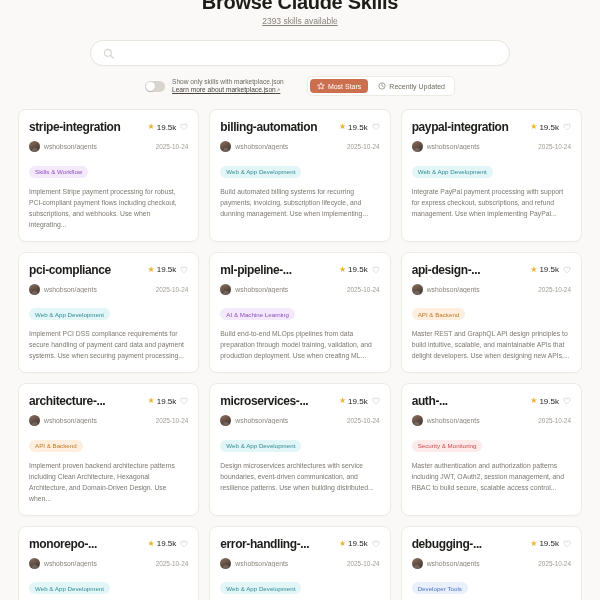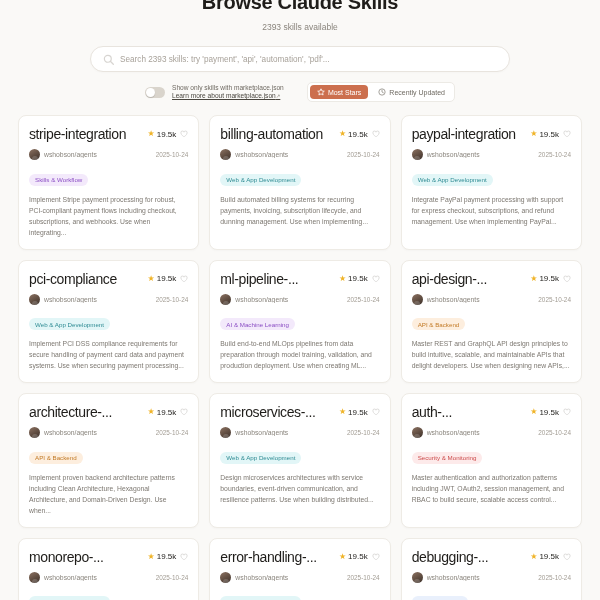--- a/index.html
+++ b/index.html
@@ -19,21 +19,22 @@
     font-size: 20px;
     font-weight: bold;
     color: #1f1d1a;
     letter-spacing: -0.3px;
     line-height: 12px;
     margin-top: -4px;
   }
   .subtitle {
     font-size: 8.5px;
     color: #8a857d;
-    margin-top: 14px;
+    margin-top: 8px;
+    text-decoration: underline;
   }
 
   
   .search-wrap {
     margin: 14px auto 0;
     width: 420px;
     height: 26px;
     background: #ffffff;
     border: 1px solid #e8e4de;
     border-radius: 13px;
@@ -120,22 +121,22 @@
     padding: 10px 10px 11px;
     box-shadow: 0 1px 2px rgba(0,0,0,0.025);
     min-height: 112px;
     position: relative;
   }
   .card-top {
     display: flex; align-items: center; gap: 4px;
     margin-bottom: 7px;
   }
   .card-name {
-    font-size: 14px;
-    font-weight: normal;
+    font-size: 12px;
+    font-weight: bold;
     color: #1f1d1a;
     letter-spacing: -0.4px;
     flex: 1 1 auto;
     white-space: nowrap;
     overflow: hidden;
   }
   .stars { display: flex; align-items: center; gap: 2px; flex: 0 0 auto; }
   .star-glyph { color: #f0b429; font-size: 8px; line-height: 1; }
   .star-count { font-size: 8px; font-weight: normal; color: #1f1d1a; }
   .heart-icon { width: 8px; height: 8px; flex: 0 0 auto; opacity: .28; }
@@ -186,21 +187,20 @@
   <div class="header">
     <div class="page-title">Browse Claude Skills</div>
     <div class="subtitle">2393 skills available</div>
   </div>
 
   <div class="search-wrap">
     <svg class="search-icon" viewBox="0 0 16 16" fill="none" stroke="#a8a29a" stroke-width="1.8">
       <circle cx="7" cy="7" r="5"></circle>
         <line x1="11" y1="11" x2="15" y2="15" stroke-linecap="round"></line>
     </svg>
-    <input class="search-input" type="text" placeholder="Search 2393 skills: try 'payment', 'api', 'automation', 'pdf'..." style="">
   </div>
 
   <div class="toolbar">
     <div class="toggle">
       <div class="knob"></div>
     </div>
     <div class="toggle-text">
       <span class="toggle-label">Show only skills with marketplace.json</span>
       <a class="toggle-link" href="#"><span>Learn more about marketplace.json</span><span class="ext-icon">↗</span></a>
     </div>

